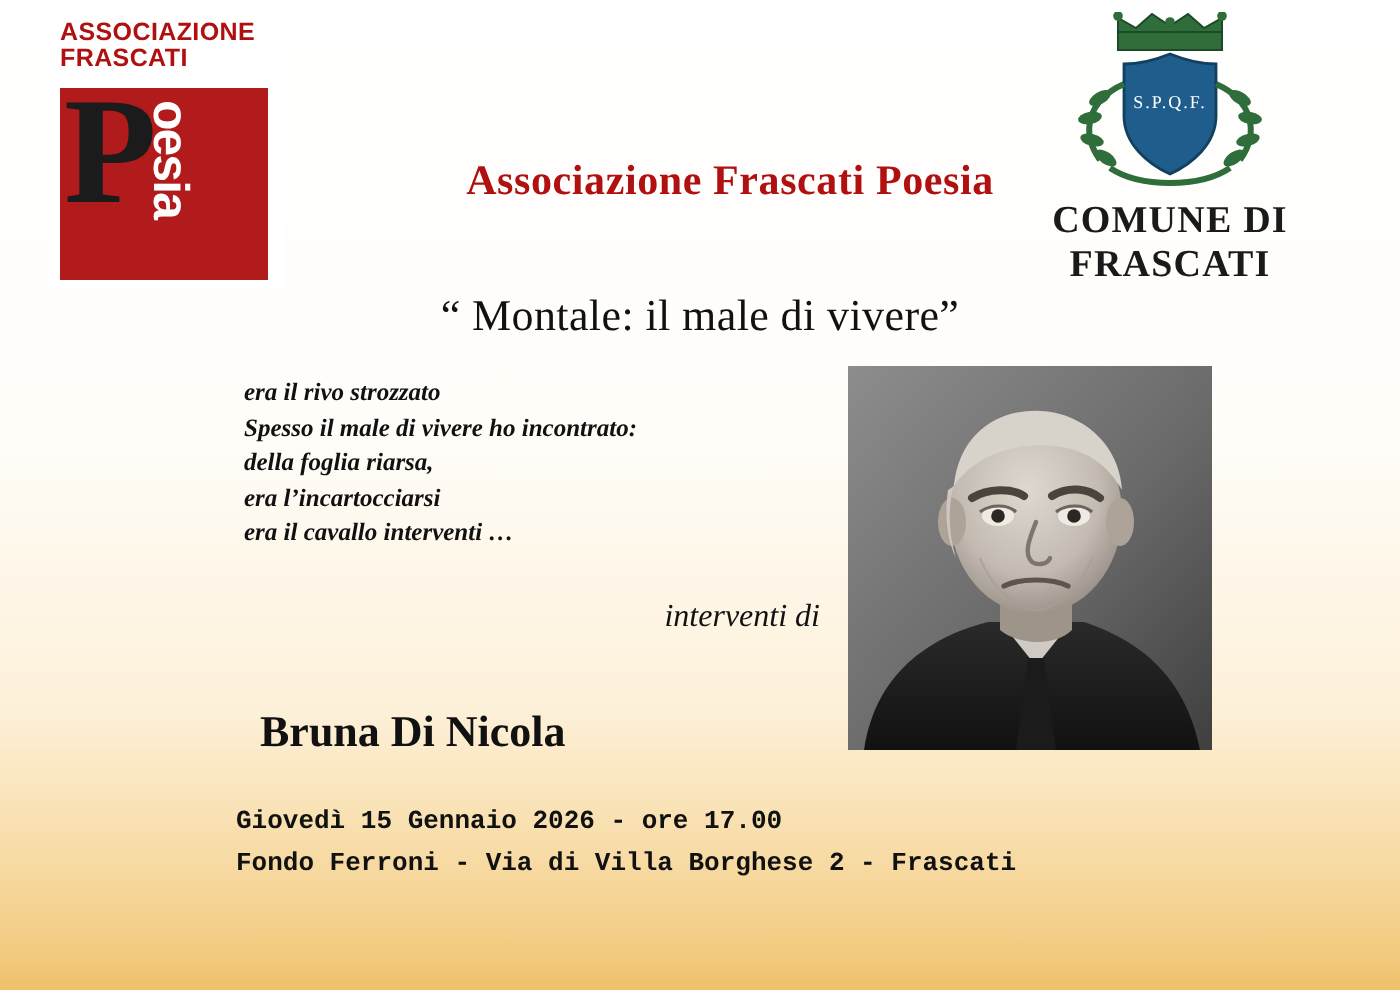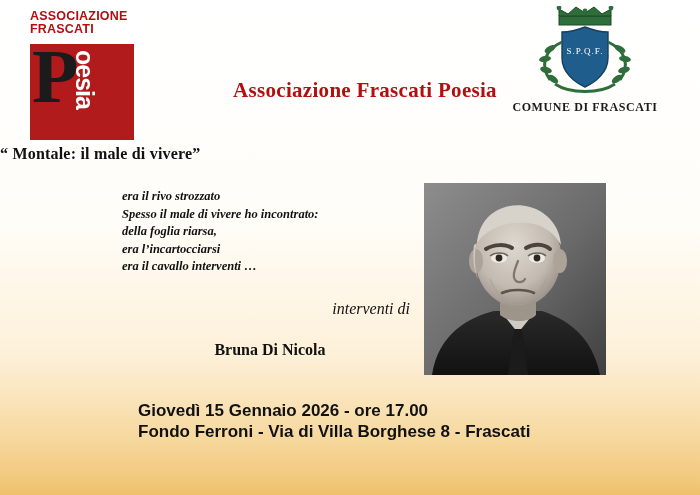--- a/index.html
+++ b/index.html
@@ -80,21 +80,21 @@
     top: 6px;
     width: 170px;
     text-align: center;
   }
   .crest-wrap {
     position: relative;
     height: 92px;
   }
   .comune-label {
     font-family: "Liberation Serif", serif;
-    font-size: 12px;
+    font-size: 19px;
     font-weight: bold;
     letter-spacing: 0.6px;
     color: #1a1a1a;
     margin-top: 2px;
   }
 
   
   .assoc-title {
     position: absolute;
     left: 0;
@@ -106,24 +106,24 @@
     font-weight: bold;
     color: #b01010;
     letter-spacing: 0.3px;
     margin-left: 30px;
   }
   .montale-title {
     position: absolute;
     left: 0;
     right: 0;
     top: 145px;
-    text-align: left;
-    font-family: "Liberation Serif", serif;
-    font-size: 16px;
-    font-weight: bold;
+    text-align: center;
+    font-family: "Liberation Serif", serif;
+    font-size: 22px;
+    font-weight: normal;
     color: #111111;
     letter-spacing: 0.2px;
   }
 
   
   .poem {
     position: absolute;
     left: 122px;
     top: 188px;
     width: 290px;
@@ -155,40 +155,38 @@
     width: 280px;
     text-align: right;
     font-family: "Liberation Serif", serif;
     font-style: italic;
     font-size: 16px;
     color: #111111;
   }
   .speaker {
     position: absolute;
     left: 130px;
-    top: 341px;
+    top: 353px;
     width: 280px;
-    text-align: center;
-    font-family: "Liberation Serif", serif;
-    font-weight: bold;
-    font-size: 16px;
+    font-family: "Liberation Serif", serif;
+    font-weight: bold;
+    font-size: 22px;
     color: #111111;
   }
 
   
   .footer {
     position: absolute;
     left: 118px;
     top: 400px;
-    font-family: Liberation Sans, sans-serif;
-    font-weight: bold;
-    font-size: 17px;
+    font-family: Liberation Mono, monospace;
+    font-weight: bold;
+    font-size: 13px;
     line-height: 21px;
     color: #111111;
-    margin-left: 20px;
   }
 </style>
 </head>
 <body>
 
 <div class="poster">
 
   <div class="logo-frascati">
     <div class="lf-title">
       <div>ASSOCIAZIONE</div>
@@ -295,16 +293,16 @@
 
       <path d="M66,96 C72,112 86,122 94,122 C102,122 116,112 122,96" stroke="#a89e94" stroke-width="1.2" fill="none" opacity="0.7"></path>
     </svg>
   </div>
 
   <div class="interventi">interventi di</div>
   <div class="speaker">Bruna Di Nicola</div>
 
   <div class="footer">
     <div>Giovedì 15 Gennaio 2026 - ore 17.00</div>
-    <div>Fondo Ferroni - Via di Villa Borghese 8 - Frascati</div>
+    <div>Fondo Ferroni - Via di Villa Borghese 2 - Frascati</div>
   </div>
 
 </div>
 
 </body></html>

